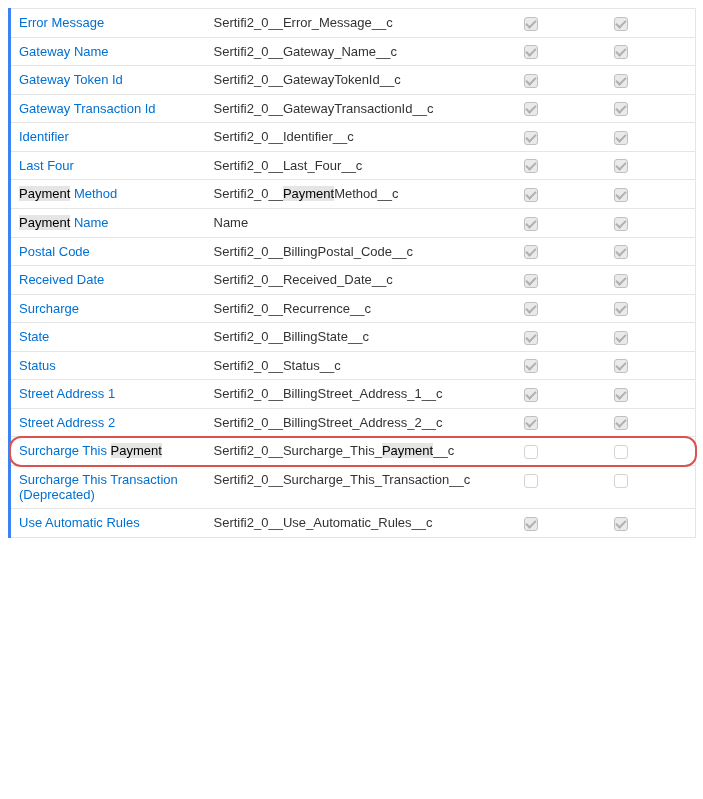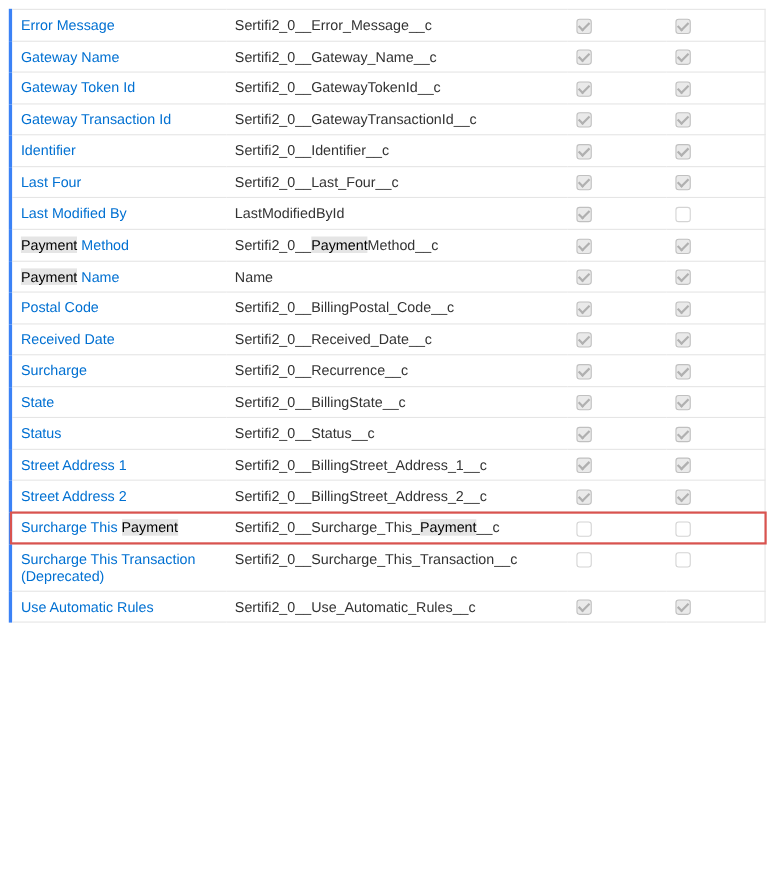--- a/index.html
+++ b/index.html
@@ -60,21 +60,21 @@
   .cb.disabled {
     background: #fff;
     border-color: #d4d4d4;
   }
   tr.hl td {
     position: relative;
   }
   tr.hl {
     outline: 2px solid #d9534f;
     outline-offset: -1px;
-    border-radius: 0;
+    border-radius: 11px;
   }
   tr.hl td:first-child { border-top-left-radius:6px; border-bottom-left-radius:6px; }
   tr.hl td:last-child  { border-top-right-radius:6px; border-bottom-right-radius:6px; }
 </style>
 </head>
 <body>
 
 <table>
   <colgroup>
     <col class="col-label">
@@ -111,26 +111,20 @@
         <td><span class="link">Identifier</span></td>
         <td><span>Sertifi2_0__Identifier__c</span></td>
         <td><span class="cb enabled checked"></span></td>
         <td><span class="cb enabled checked"></span></td>
       </tr>
       <tr>
         <td><span class="link">Last Four</span></td>
         <td><span>Sertifi2_0__Last_Four__c</span></td>
         <td><span class="cb enabled checked"></span></td>
         <td><span class="cb enabled checked"></span></td>
-      </tr>
-      <tr>
-        <td><span class="link">Last Modified By</span></td>
-        <td><span>LastModifiedById</span></td>
-        <td><span class="cb enabled checked"></span></td>
-        <td><span class="cb disabled"></span></td>
       </tr>
       <tr>
         <td><span class="link"><mark>Payment</mark> Method</span></td>
         <td><span>Sertifi2_0__<mark>Payment</mark>Method__c</span></td>
         <td><span class="cb enabled checked"></span></td>
         <td><span class="cb enabled checked"></span></td>
       </tr>
       <tr>
         <td><span class="link"><mark>Payment</mark> Name</span></td>
         <td><span>Name</span></td>

